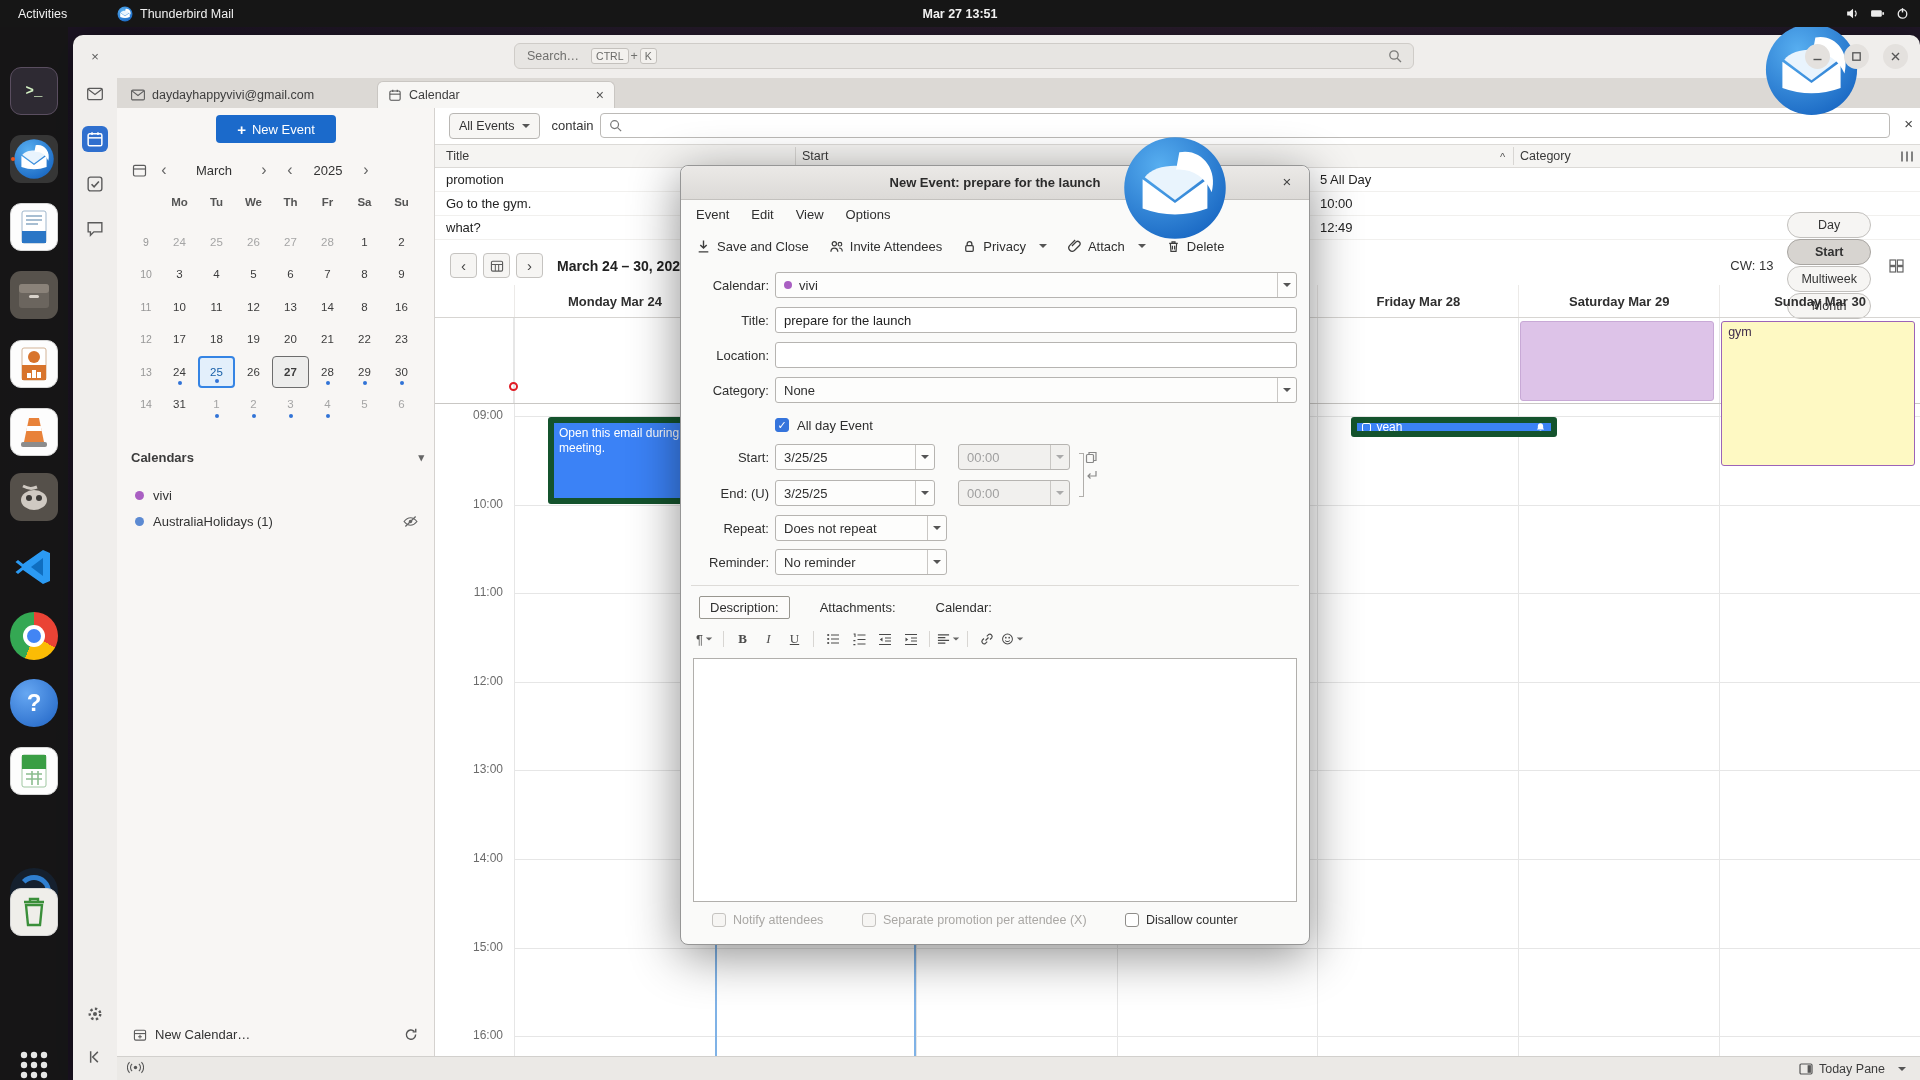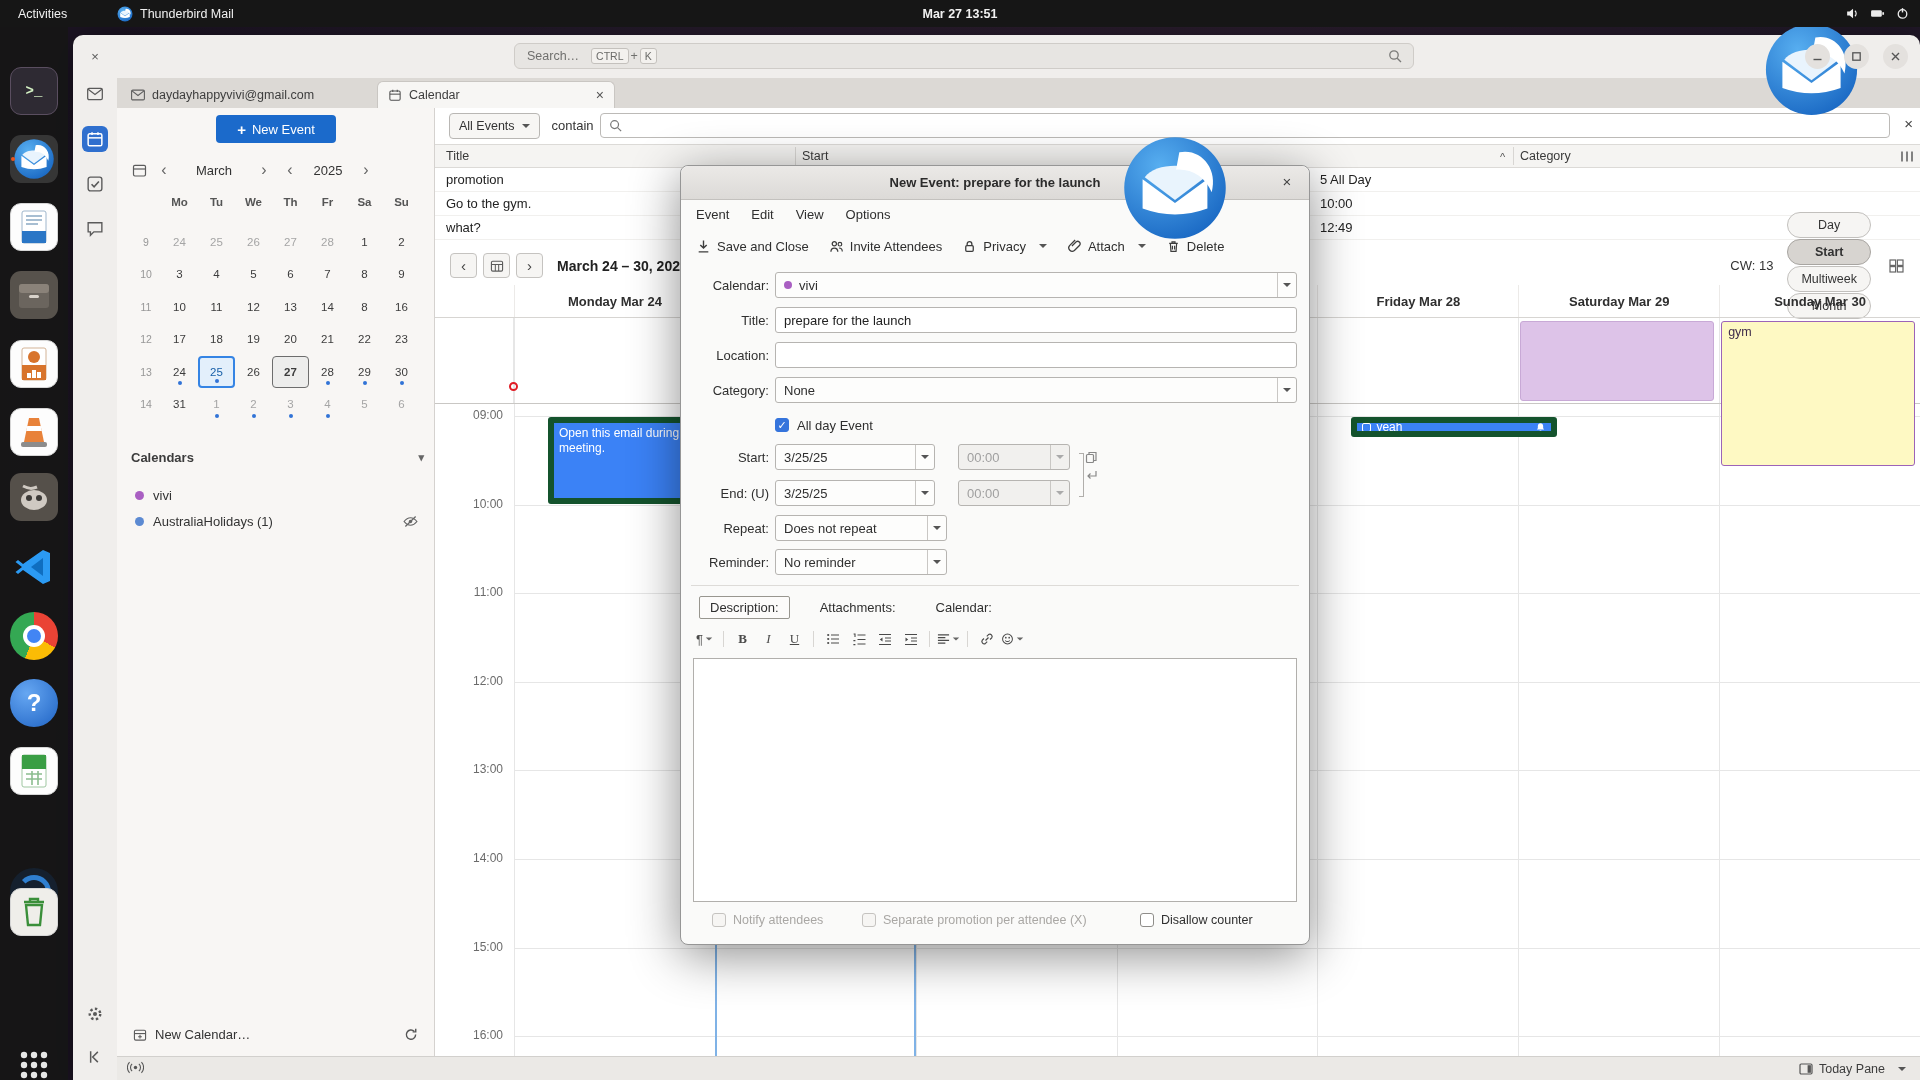--- a/index.html
+++ b/index.html
@@ -204,21 +204,21 @@
   .edbar { position:absolute; left:12px; top:460px; height:26px; display:flex; align-items:center; gap:3px; z-index:2; }
   .edb { width:23px; height:23px; border:none; background:none; display:flex; align-items:center; justify-content:center; color:#4a4a4a; font-size:13px; }
   .edb svg { width:14px; height:14px; }
   .edb b { font-family:"Liberation Serif",serif; } .edb i { font-family:"Liberation Serif",serif; }
   .edb u { font-family:"Liberation Serif",serif; }
   .edsep { width:1px; height:16px; background:#d8d6d3; margin:0 4px; }
   .edb .caret { margin-left:2px; border-top-color:#666; transform:scale(.8); }
   .desc { position:absolute; left:12px; top:492px; width:604px; height:244px; border:1px solid #b1afac; background:#fff; resize:none; z-index:2; }
   .dfooter { position:absolute; left:0; right:0; top:747px; height:20px; z-index:2; font-size:12.5px; }
   .fitem { position:absolute; display:flex; align-items:center; gap:7px; }
-  .f1 { left:31px; } .f2 { left:181px; } .f3 { left:459px;align-items:flex-end; }
+  .f1 { left:31px; } .f2 { left:181px; } .f3 { left:444px;align-items:flex-end; }
   .fitem.dis { color:#a9a7a4; }
   .fitem.dis .cbx { border-color:#c5c3c0; background:#f6f5f3; }
 </style>
 </head>
 <body>
 
 <svg width="0" height="0" style="position:absolute">
   <defs>
     <radialGradient id="tbgrad" cx="35%" cy="28%" r="85%">
       <stop offset="0%" stop-color="#57aef0"></stop>

